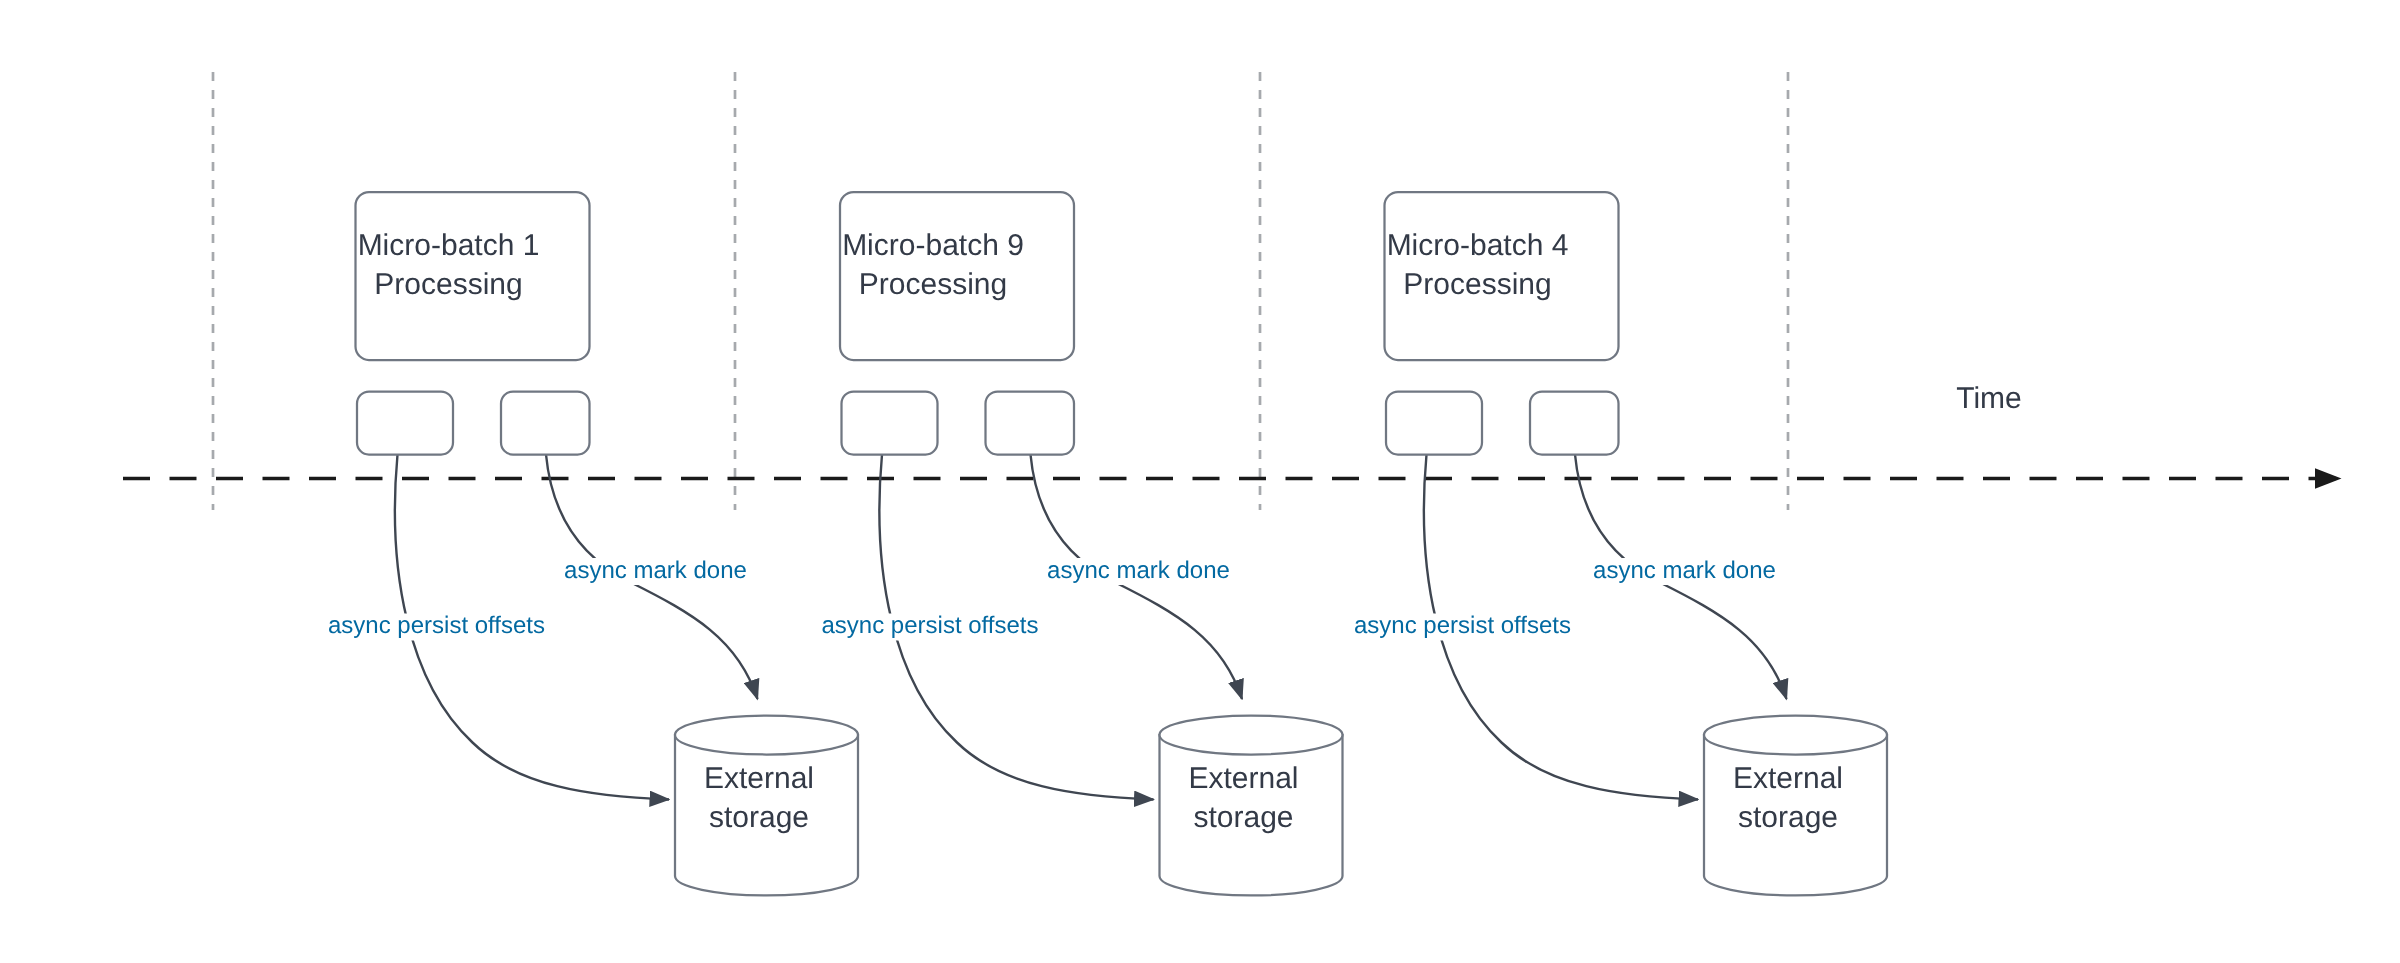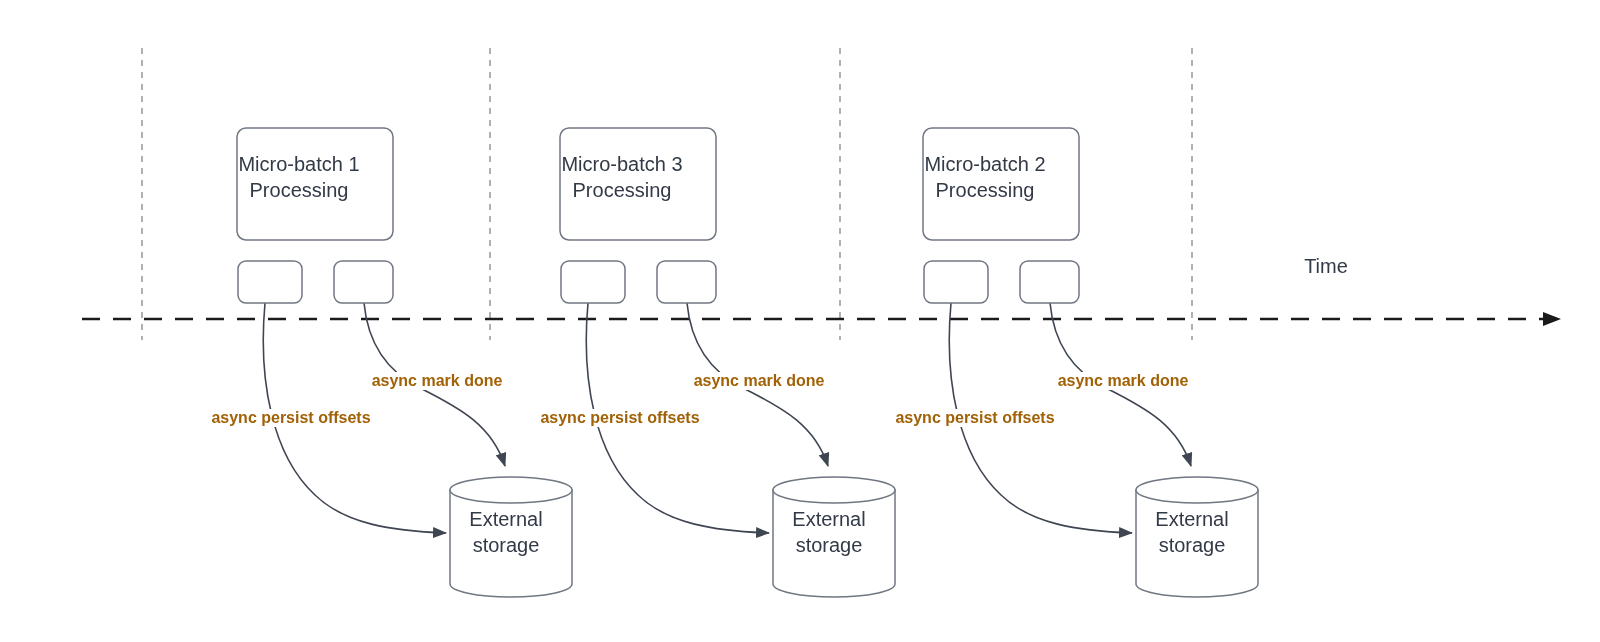--- a/index.html
+++ b/index.html
@@ -18,21 +18,21 @@
     box-sizing:border-box;padding-bottom:14px;
     font-size:20px;line-height:26px;text-align:center;
     white-space:pre-line;
   }
   .storage-lbl{
     width:112px;text-align:center;
     font-size:20px;line-height:26px;
     white-space:pre-line;
   }
   .async-lbl{
-    font-size:16px;font-weight:bold;color:#a16207;
+    font-size:16px;font-weight:normal;color:#0369a1;
     background:#ffffff;padding:0 3px;
     transform:translateX(-50%);
     white-space:nowrap;
   }
   .time-lbl{
     font-size:20px;color:#333a47;
     transform:translateX(-50%);
   }
   .shape{fill:#ffffff;stroke:#707782;stroke-width:1.5;}
   .arrow{fill:none;stroke:#3f4651;stroke-width:1.6;}
@@ -98,28 +98,28 @@
     </g>
   </svg>
 
   <div class="lbl box-lbl" style="left:237px;top:128px;">Micro-batch 1
 Processing</div>
   <div class="lbl async-lbl" style="left:291px;top:409px;">async persist offsets</div>
   <div class="lbl async-lbl" style="left:437px;top:372px;">async mark done</div>
   <div class="lbl storage-lbl" style="left:450px;top:506px;">External
 storage</div>
 
-  <div class="lbl box-lbl" style="left:560px;top:128px;">Micro-batch 3
+  <div class="lbl box-lbl" style="left:560px;top:128px;">Micro-batch 9
 Processing</div>
   <div class="lbl async-lbl" style="left:620px;top:409px;">async persist offsets</div>
   <div class="lbl async-lbl" style="left:759px;top:372px;">async mark done</div>
   <div class="lbl storage-lbl" style="left:773px;top:506px;">External
 storage</div>
 
-  <div class="lbl box-lbl" style="left:923px;top:128px;">Micro-batch 2
+  <div class="lbl box-lbl" style="left:923px;top:128px;">Micro-batch 4
 Processing</div>
   <div class="lbl async-lbl" style="left:975px;top:409px;">async persist offsets</div>
   <div class="lbl async-lbl" style="left:1123px;top:372px;">async mark done</div>
   <div class="lbl storage-lbl" style="left:1136px;top:506px;">External
 storage</div>
 
   <div class="lbl time-lbl" style="left:1326px;top:255px;">Time</div>
 
 </div>
 

